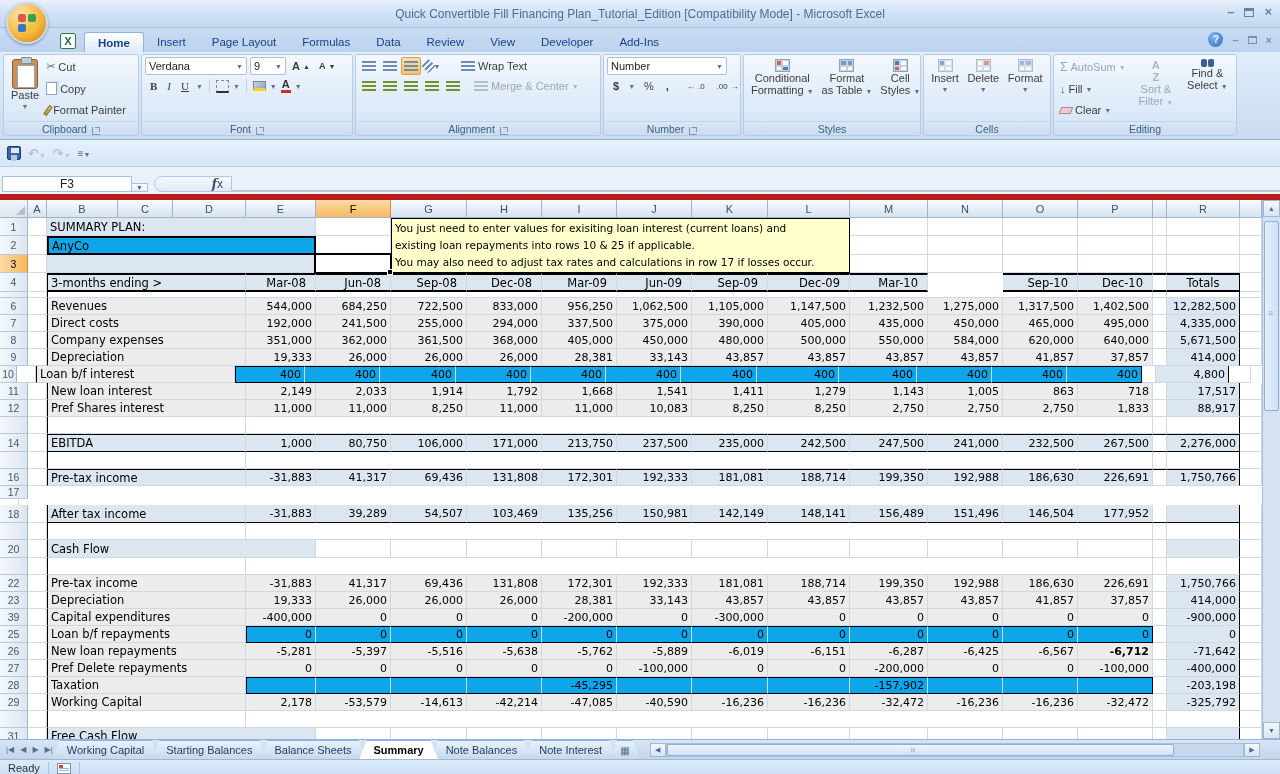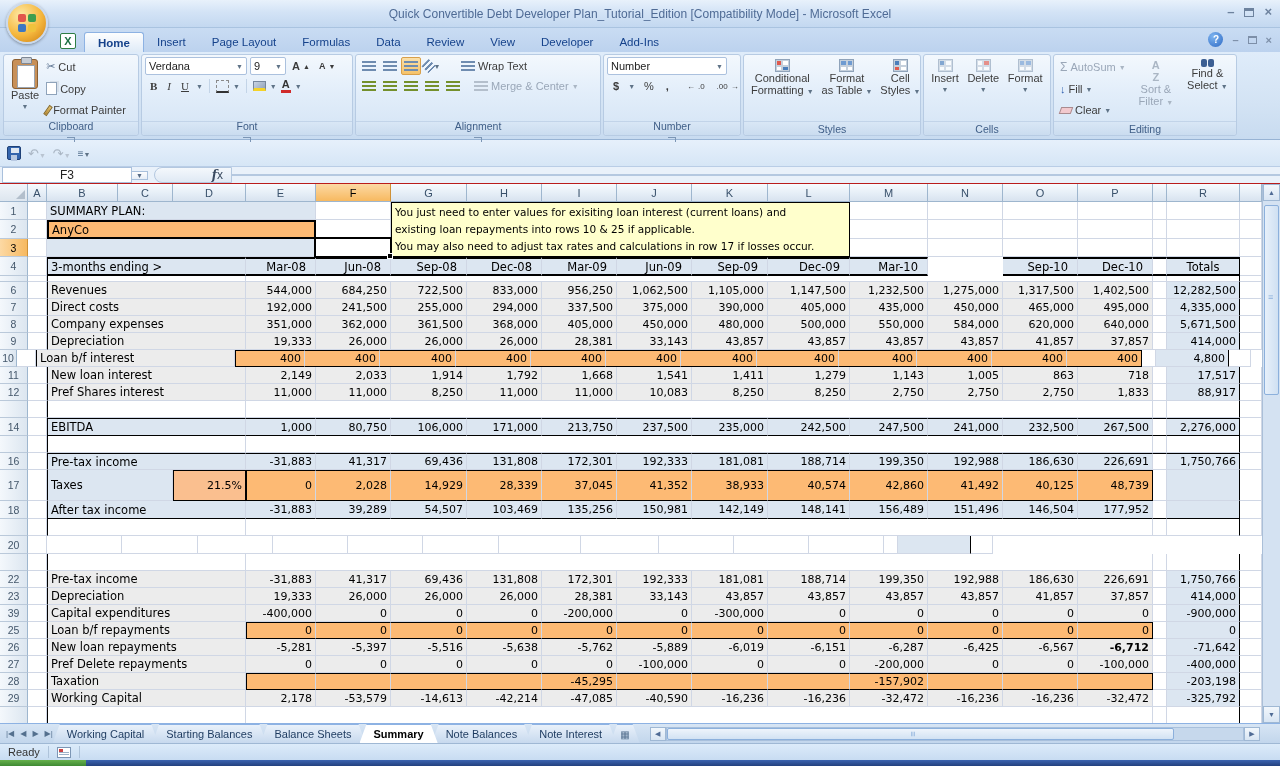--- a/index.html
+++ b/index.html
@@ -32,21 +32,21 @@
   .help-btn { width:15px; height:15px; border-radius:50%; background:radial-gradient(circle at 35% 30%,#7db4f0,#2f6ac4); color:#fff;
     font-size:10px; font-weight:bold; text-align:center; line-height:15px; }
   .wglyph2 { color:#7d8fa8; font-size:11px; font-weight:bold; }
   .restore-box2 { width:9px; height:8px; border:1.5px solid #7d8fa8; border-top:2.5px solid #7d8fa8; }
   
   .ribbon { height:88px; background:linear-gradient(#dfecfa,#d3e3f4 60%,#c8dbf0); border-bottom:1px solid #97b3d4; display:flex; padding:1px 1px 2px 2px; }
   .rgroup { border:1px solid #b7cbe3; border-radius:3px; margin:1px; background:linear-gradient(#f3f8fd,#e3eefa 45%,#d4e4f5);
     display:flex; flex-direction:column; flex:none; }
   .rg-body { flex:1; display:flex; padding:2px 3px; }
   .rg-label { height:14px; font-size:10.5px; color:#3f5e87; background:linear-gradient(#d9e7f6,#cadcef);
-    border-top:1px solid #c2d4e9; border-radius:0 0 3px 3px; display:flex; align-items:center; justify-content:center; gap:5px;flex-direction:column; }
+    border-top:1px solid #c2d4e9; border-radius:0 0 3px 3px; display:flex; align-items:flex-end; justify-content:center; gap:5px; }
   .launcher { width:8px; height:8px; border-left:1px solid #7c96b5; border-bottom:1px solid #7c96b5; position:relative; }
   .launcher:after { content:""; position:absolute; right:0px; top:0px; width:4px; height:4px; border-right:1px solid #7c96b5; border-top:1px solid #7c96b5; }
   .rbtn { display:flex; align-items:center; gap:3px; font-size:11px; color:#3c3c3c; padding:1px 3px; border-radius:2px; white-space:nowrap; }
   .rbig { display:flex; flex-direction:column; align-items:center; justify-content:flex-start; text-align:center; font-size:11px;
     color:#3c3c3c; padding:2px 4px; line-height:12px; white-space:nowrap; }
   .gray { color:#9aa7b8 !important; }
   .dd { font-size:7px; color:#5f githubusercontent7387; color:#5f7387; }
   .combo { background:#fff; border:1px solid #abc1de; border-radius:2px; display:flex; align-items:center; justify-content:space-between;
     font-size:11px; padding:0 3px; height:18px; color:#222; }
   .sep-v { width:1px; background:#c3d4e7; margin:1px 2px; }
@@ -70,36 +70,36 @@
   .ico-grid .red { background:#e05a4e; } .ico-grid .blu { background:#4a7ebb; } .ico-grid .hdr { background:#6f9bd1; }
   .ico-grid.pale { opacity:.65; }
   .ico-binoc { display:flex; gap:1px; }
   .ico-binoc i { width:6px; height:8px; background:#3c5f93; border-radius:2px; }
   .ico-eraser { width:12px; height:7px; background:#f2c9ce; border:1px solid #a98b8f; transform:skewX(-20deg); }
   .ico-clip { width:11px; height:13px; background:#fff; border:1px solid #8fa3ba; box-shadow:3px -2px 0 -1px #d7e0ea; }
   .ico-brush { width:4px; height:11px; background:linear-gradient(#e8c66a,#b58427); border:1px solid #8a6a25; transform:rotate(35deg); }
   .tinytext { font-size:8px; color:#3c3c3c; letter-spacing:0; }
   
   .toolbar { height:27px; background:linear-gradient(#e6f0fb,#d6e6f6); border-bottom:1px solid #b9cde6; display:flex; align-items:center; gap:7px; padding-left:7px; }
-  .fbar { height:17px; background:#e9f1fa; border-bottom:1px solid #b91c1c; display:flex; align-items:center; }
+  .fbar { height:33px; background:#e9f1fa; border-bottom:6px solid #b91c1c; display:flex; align-items:flex-end; }
   .namebox { width:130px; background:#fff; border:1px solid #a9c0dc; margin:2px 0 2px 2px; display:flex; align-items:center; justify-content:center; font-size:12px; color:#222; }
   .namebox-dd { width:16px; border:1px solid #a9c0dc; border-left:none; margin:2px 0; background:linear-gradient(#fdfdfe,#e7eef7); display:flex; align-items:center; justify-content:center; font-size:7px; color:#55central6a85; color:#556a85; }
   .fx-area { width:78px; margin:2px 0 2px 6px; background:linear-gradient(#f4f8fc,#dfe9f4); border:1px solid #b4c8e0; border-radius:9px 0 0 9px; display:flex; align-items:center; justify-content:flex-end; padding-right:8px; font-size:12px; color:#3a4a60; }
   .fx-area i { font-family:"DejaVu Serif",serif; font-style:italic; font-weight:bold; }
   .finput { flex:1; background:#fff; border:1px solid #b4c8e0; border-right:none; margin:2px 0; }
   
   .gridzone { height:539px; display:flex; }
   .gridmain { width:1262px; position:relative; background:#fff; overflow:hidden; }
   .grow { display:flex; }
   .gc { height:100%; flex:none; border-right:1px solid #d0d7e5; border-bottom:1px solid #d0d7e5; background:#fff;
     font:11.5px "DejaVu Sans",sans-serif; color:#000; overflow:hidden; white-space:nowrap; display:flex; align-items:center; padding:0 3px; }
   .num { justify-content:flex-end; font-size:11px; }
   .ctr { justify-content:center; }
   .date { justify-content:flex-end; padding-right:9px; }
-  .bg-gray { background:#ececec; } .bg-blue { background:#dce6f1; } .bg-yellow { background:#fdba74; } .bg-orange { background:#fabf8f; }
+  .bg-gray { background:#ececec; } .bg-blue { background:#dce6f1; } .bg-yellow { background:#0ea5e9; } .bg-orange { background:#fabf8f; }
   .bl { border-left:1px solid #000; } .brk { border-right:1px solid #000 !important; }
   .bt { border-top:1px solid #000; } .bb { border-bottom:1px solid #000 !important; }
   .bt2 { border-top:2px solid #000; } .bb2 { border-bottom:2px solid #000 !important; }
   .boxed { border:1px solid #000 !important; }
   .rhd { width:28px; flex:none; background:linear-gradient(to right,#f4f8fc,#dce6f0); border-right:1px solid #9eb6ce; border-bottom:1px solid #bac9da;
     font:10.5px "Liberation Sans",sans-serif; color:#44576b; display:flex; align-items:center; justify-content:center; }
   .rhd.sel { background:linear-gradient(to right,#fcd9a4,#f7b960); color:#000; border-right-color:#cf9136; }
   .chd { height:18px; flex:none; background:linear-gradient(#f7fbfe,#e4edf6 60%,#d8e3ef); border-right:1px solid #9eb6ce; border-bottom:1px solid #9eb6ce;
     font:11px "Liberation Sans",sans-serif; color:#39516b; display:flex; align-items:center; justify-content:center; }
   .chd.sel { background:linear-gradient(#fcd9a4,#f7b960); color:#000; border-right-color:#cf9136; }
@@ -145,21 +145,21 @@
 
 <div class="titlebar">
   <div class="office-btn">
     <span class="office-flower">
         <i class="of1"></i>
         <i class="of2"></i>
         <i class="of3"></i>
         <i class="of4"></i>
       </span>
   </div>
-  <span class="title-text">Quick Convertible Debt Developer Plan_Tutorial_Edition  [Compatibility Mode] - Microsoft Excel</span>
+  <span class="title-text">Quick Convertible Fill Financing Plan_Tutorial_Edition  [Compatibility Mode] - Microsoft Excel</span>
   <div class="winbtns">
     <span class="wglyph">–</span>
     <span class="restore-box"></span>
     <span class="wglyph">×</span>
   </div>
 </div>
 
 <div class="tabrow">
   <span class="xl-mini">X</span>
   <span id="ribbonTabs" style="display:flex;">
@@ -736,21 +736,21 @@
           <div class="gc num bt bg-blue" style="width: 76px;">181,081</div>
           <div class="gc num bt bg-blue" style="width: 82px;">188,714</div>
           <div class="gc num bt bg-blue" style="width: 78px;">199,350</div>
           <div class="gc num bt bg-blue" style="width: 75px;">192,988</div>
           <div class="gc num bt bg-blue" style="width: 75px;">186,630</div>
           <div class="gc num bt bg-blue" style="width: 75px;">226,691</div>
           <div class="gc bt" style="width: 14px;"></div>
           <div class="gc num brk bt bg-blue" style="width: 73px;">1,750,766</div>
           <div class="gc" style="width: 22px;"></div>
         </div>
-        <div class="grow" style="height: 31px;">
+        <div class="grow" style="height: 19px; flex-direction: column;">
           <div class="rhd" style="width: 28px;">17</div>
           <div class="gc" style="width: 19px;"></div>
           <div class="gc bl bg-blue" style="width: 126px;">Taxes</div>
           <div class="gc bg-orange boxed num" style="width: 73px;">21.5%</div>
           <div class="gc num bg-yellow bt bb bl" style="width: 70px;">0</div>
           <div class="gc num bg-yellow bt bb" style="width: 75px;">2,028</div>
           <div class="gc num bg-yellow bt bb" style="width: 76px;">14,929</div>
           <div class="gc num bg-yellow bt bb" style="width: 75px;">28,339</div>
           <div class="gc num bg-yellow bt bb" style="width: 75px;">37,045</div>
           <div class="gc num bg-yellow bt bb" style="width: 75px;">41,352</div>
@@ -789,20 +789,21 @@
           <div class="gc" style="width: 19px;"></div>
           <div class="gc bl" style="width: 199px;"></div>
           <div class="gc" style="width: 907px;"></div>
           <div class="gc" style="width: 14px;"></div>
           <div class="gc brk" style="width: 73px;"></div>
           <div class="gc" style="width: 22px;"></div>
         </div>
         <div class="grow" style="height: 18px;">
           <div class="rhd" style="width: 28px;">20</div>
           <div class="gc" style="width: 19px;"></div>
+          <div class="gc bg-blue bl" style="width: 269px;">Cash Flow</div>
           <div class="gc" style="width: 75px;"></div>
           <div class="gc" style="width: 76px;"></div>
           <div class="gc" style="width: 75px;"></div>
           <div class="gc" style="width: 75px;"></div>
           <div class="gc" style="width: 75px;"></div>
           <div class="gc" style="width: 76px;"></div>
           <div class="gc" style="width: 82px;"></div>
           <div class="gc" style="width: 78px;"></div>
           <div class="gc" style="width: 75px;"></div>
           <div class="gc" style="width: 75px;"></div>
@@ -980,20 +981,39 @@
           <div class="gc num brk bg-blue" style="width: 73px;">-325,792</div>
           <div class="gc" style="width: 22px;"></div>
         </div>
         <div class="grow" style="height: 17px;">
           <div class="rhd" style="width: 28px;"></div>
           <div class="gc" style="width: 19px;"></div>
           <div class="gc bl" style="width: 199px;"></div>
           <div class="gc" style="width: 907px;"></div>
           <div class="gc" style="width: 14px;"></div>
           <div class="gc brk" style="width: 73px;"></div>
+          <div class="gc" style="width: 22px;"></div>
+        </div>
+        <div class="grow" style="height: 17px;">
+          <div class="rhd" style="width: 28px;">31</div>
+          <div class="gc" style="width: 19px;"></div>
+          <div class="gc bg-blue bl" style="width: 269px;">Free Cash Flow</div>
+          <div class="gc" style="width: 75px;"></div>
+          <div class="gc" style="width: 76px;"></div>
+          <div class="gc" style="width: 75px;"></div>
+          <div class="gc" style="width: 75px;"></div>
+          <div class="gc" style="width: 75px;"></div>
+          <div class="gc" style="width: 76px;"></div>
+          <div class="gc" style="width: 82px;"></div>
+          <div class="gc" style="width: 78px;"></div>
+          <div class="gc" style="width: 75px;"></div>
+          <div class="gc" style="width: 75px;"></div>
+          <div class="gc" style="width: 75px;"></div>
+          <div class="gc" style="width: 14px;"></div>
+          <div class="gc bg-blue brk" style="width: 73px;"></div>
           <div class="gc" style="width: 22px;"></div>
         </div>
       </div>
     <div class="note-box" id="noteBox">
         <div>You just need to enter values for exisiting loan interest (current loans) and</div>
         <div>existing loan repayments into rows 10 &amp; 25 if applicable.</div>
         <div>You may also need to adjust tax rates and calculations in row 17 if losses occur.</div>
       </div>
     <div class="sel-cell"></div>
   </div>

